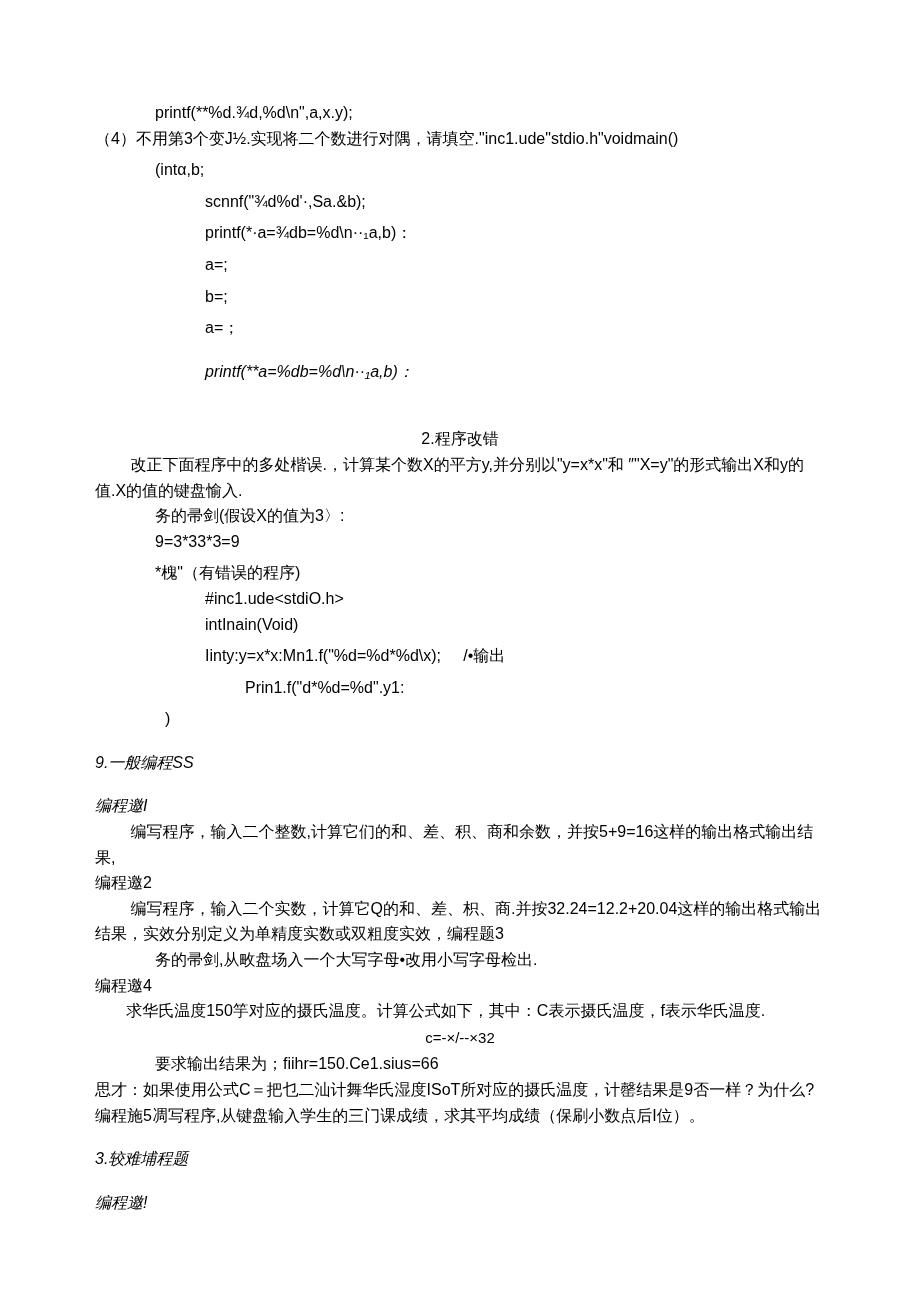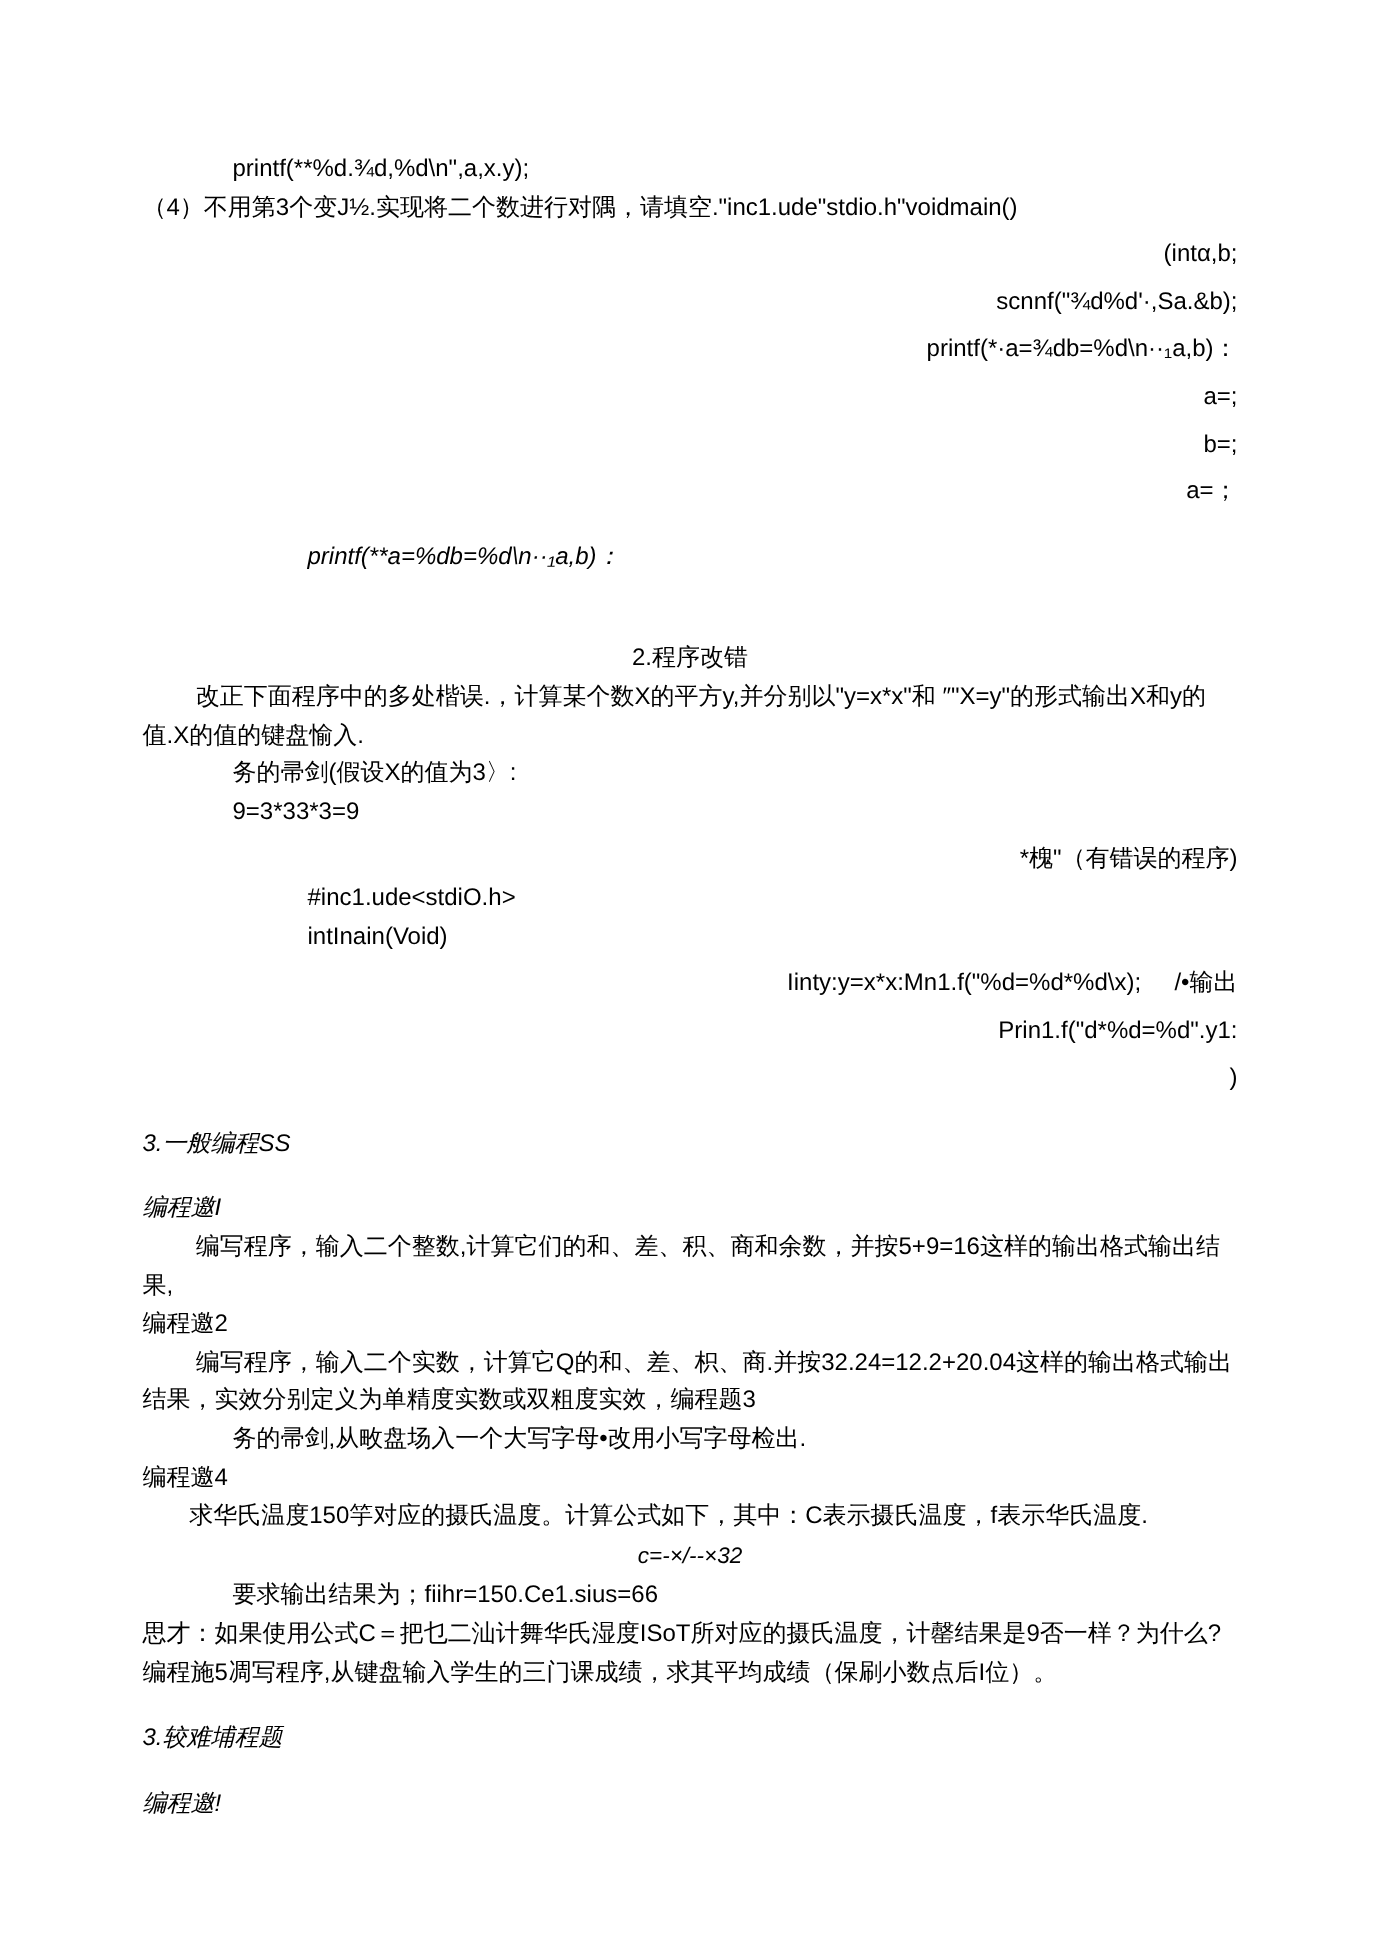--- a/index.html
+++ b/index.html
@@ -17,30 +17,29 @@
     box-sizing: border-box;
   }
   .line {
     display: block;
     white-space: pre-wrap;
     margin: 0;
     padding: 0;
   }
   .indent1 { padding-left: 60px; }
   .indent2 { padding-left: 110px; }
-  .gap-s { margin-top: 6px; text-align: right; }
+  .gap-s { margin-top: 6px; }
   .gap-m { margin-top: 18px; font-style: italic; }
   .gap-xl { margin-top: 42px; text-align: center; }
   .center-block {
     text-align: center;
     font-size: 15px;
     line-height: 1.3;
     margin-top: 4px;
     margin-bottom: 4px;
-    font-style: italic;
   }
 </style>
 </head>
 <body>
 
 <span class="line indent1">printf(**%d.¾d,%d\n",a,x.y);</span>
 <span class="line">（4）不用第3个变J½.实现将二个数进行对隅，请填空."inc1.ude"stdio.h"voidmain()</span>
 <span class="line indent1 gap-s">(intα,b;</span>
 <span class="line indent2 gap-s">scnnf("¾d%d'·,Sa.&amp;b);</span>
 <span class="line indent2 gap-s">printf(*·a=¾db=%d\n··₁a,b)：</span>
@@ -53,21 +52,21 @@
 <span class="line">        改正下面程序中的多处楷误.，计算某个数X的平方y,并分别以"y=x*x"和 ″"X=y"的形式输出X和y的值.X的值的键盘愉入.</span>
 <span class="line indent1">务的帚剑(假设X的值为3〉:</span>
 <span class="line indent1">9=3*33*3=9</span>
 <span class="line indent1 gap-s">*槐"（有错误的程序)</span>
 <span class="line indent2">#inc1.ude&lt;stdiO.h&gt;</span>
 <span class="line indent2">intInain(Void)</span>
 <span class="line indent2 gap-s">Iinty:y=x*x:Mn1.f("%d=%d*%d\x);     /•输出</span>
 <span class="line indent2 gap-s" style="padding-left:150px">Prin1.f("d*%d=%d".y1:</span>
 <span class="line indent2 gap-s" style="padding-left:70px">)</span>
 
-<span class="line gap-m">3.一般编程SS</span>
+<span class="line gap-m">9.一般编程SS</span>
 <span class="line gap-m">编程邀I</span>
 <span class="line">        编写程序，输入二个整数,计算它们的和、差、积、商和余数，并按5+9=16这样的输出格式输出结果,</span>
 <span class="line">编程邀2</span>
 <span class="line">        编写程序，输入二个实数，计算它Q的和、差、枳、商.并按32.24=12.2+20.04这样的输出格式输出结果，实效分别定义为单精度实数或双粗度实效，编程题3</span>
 <span class="line indent1">务的帚剑,从畋盘场入一个大写字母•改用小写字母检出.</span>
 <span class="line">编程邀4</span>
 <span class="line">       求华氏温度150竽对应的摄氏温度。计算公式如下，其中：C表示摄氏温度，f表示华氏温度.</span>
 <div class="center-block">
   <span class="line">c=-×/--×32</span>
 </div>

